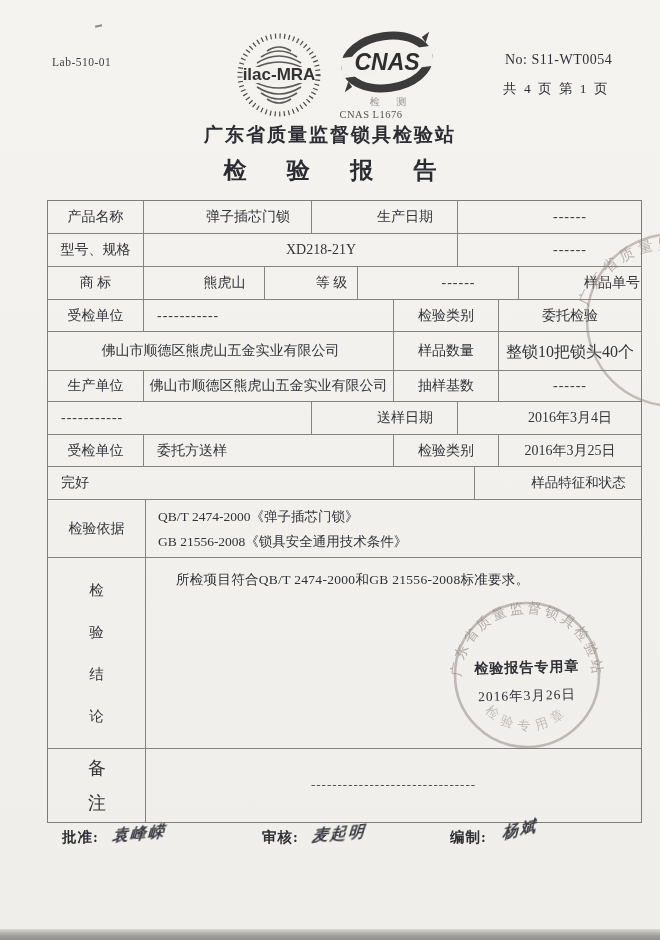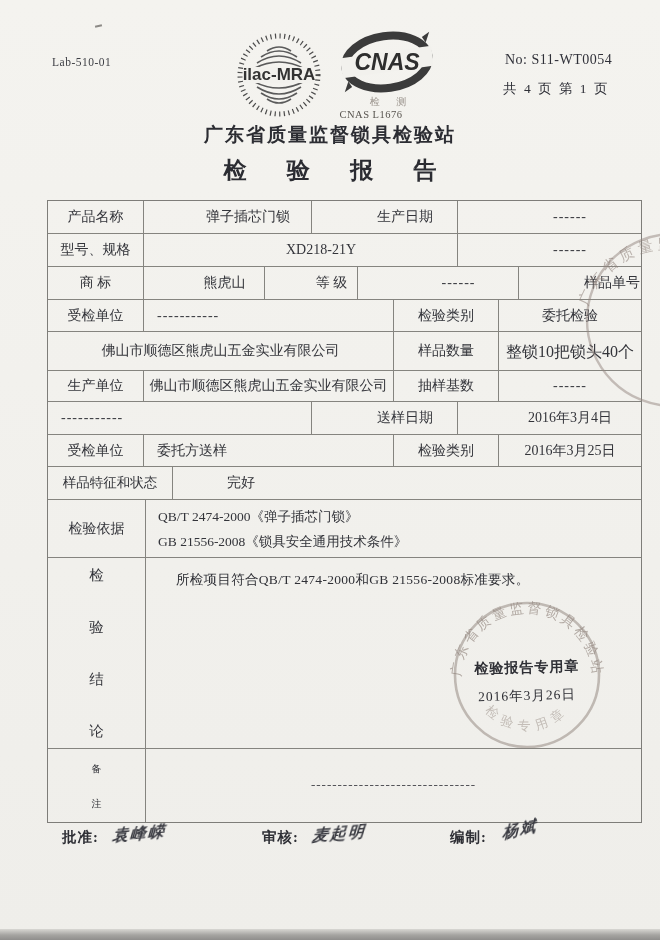--- a/index.html
+++ b/index.html
@@ -44,22 +44,22 @@
   .w80 { width:80px; flex:0 0 80px; }
   .w52 { width:52px; flex:0 0 52px; }
   .w120 { width:120px; flex:0 0 120px; }
   .w125 { width:125px; flex:0 0 125px; }
   .w98 { width:98px; flex:0 0 98px; }
   .h33 { height:33px;gap:41px; } .h32 { height:32px; } .h39 { height:39px; } .h31 { height:31px; }
   .h58 { height:58px; } .h191 { height:191px; } .h73 { height:73px; }
   .two-line { flex-direction:row; justify-content:center; font-size:16px; line-height:17px; }
   .basis { flex-direction:column; align-items:flex-start; justify-content:center; padding-left:12px;
            font-size:13.5px; line-height:25px; text-align:center; }
-  .vlabel { width:17px; word-break:break-all; line-height:52px; font-size:14.5px; margin:0 auto; text-align:center; }
-  .vlabel2 { width:17px; word-break:break-all; line-height:35px; font-size:10px; margin:0 auto; text-align:center; }
+  .vlabel { width:17px; word-break:break-all; line-height:42px; font-size:14.5px; margin:0 auto; text-align:center; }
+  .vlabel2 { width:17px; word-break:break-all; line-height:35px; font-size:18px; margin:0 auto; text-align:center; }
   .concl-cell { position:relative; align-items:flex-start; justify-content:flex-start; }
   .concl-text { position:absolute; left:30px; top:14px; font-size:13.5px; letter-spacing:.3px; color:#2f3036; }
   .remark-dashes { letter-spacing:1px; color:#4a4b50; font-size:13px; }
   .dash-val { letter-spacing:1px; color:#3c3d43; }
 
   
   .seal-line1 { position:absolute; left:447px; top:659px; width:160px; text-align:center;
                 font-size:14px; font-weight:600; color:#2e2f35; letter-spacing:1px; transform:rotate(-1.5deg); }
   .seal-line2 { position:absolute; left:447px; top:687px; width:160px; text-align:center;
                 font-size:13.5px; color:#2e2f35; letter-spacing:1px; transform:rotate(-1.5deg); }
@@ -168,22 +168,22 @@
       <div class="cell wC">送样日期</div>
       <div class="cell wD">2016年3月4日</div>
     </div>
     <div class="row h32">
       <div class="cell wA">受检单位</div>
       <div class="cell grow left">委托方送样</div>
       <div class="cell wC">检验类别</div>
       <div class="cell wD">2016年3月25日</div>
     </div>
     <div class="row h33">
+      <div class="cell grow left">完好</div>
       <div class="cell w125" style="font-size:13.5px;">样品特征和状态</div>
-      <div class="cell grow left">完好</div>
     </div>
     <div class="row h58">
       <div class="cell w98">检验依据</div>
       <div class="cell grow basis">
         <span>QB/T 2474-2000《弹子插芯门锁》</span>
         <span>GB 21556-2008《锁具安全通用技术条件》</span>
       </div>
     </div>
     <div class="row h191">
       <div class="cell w98">

